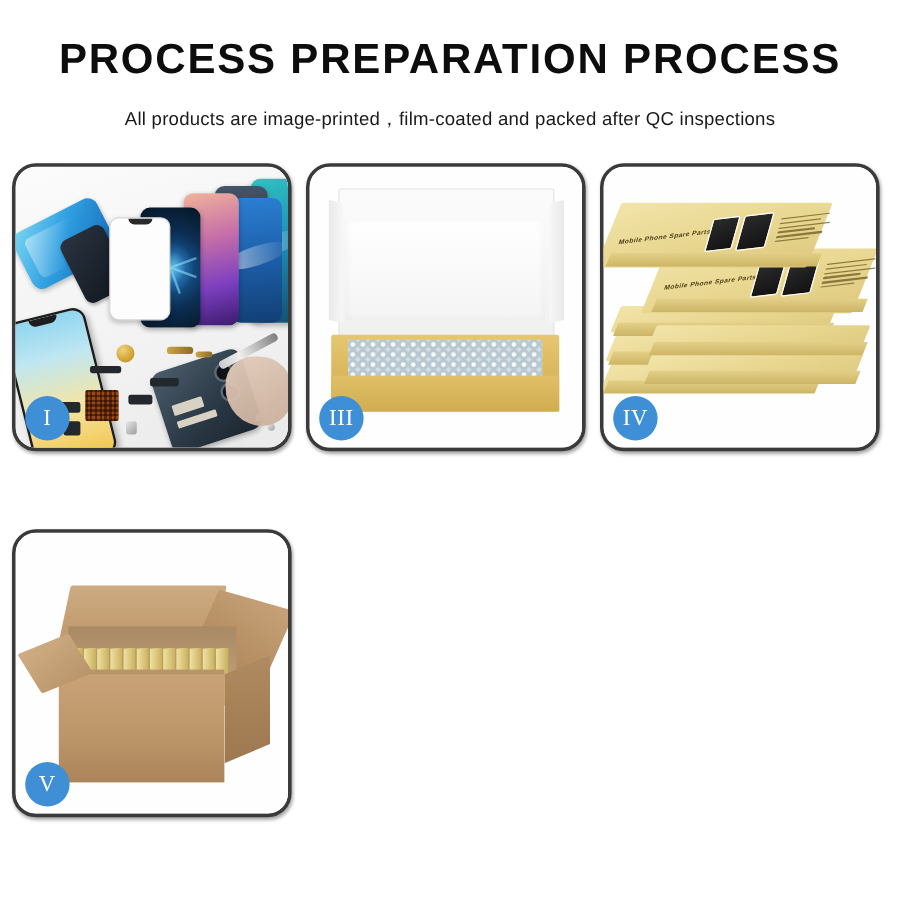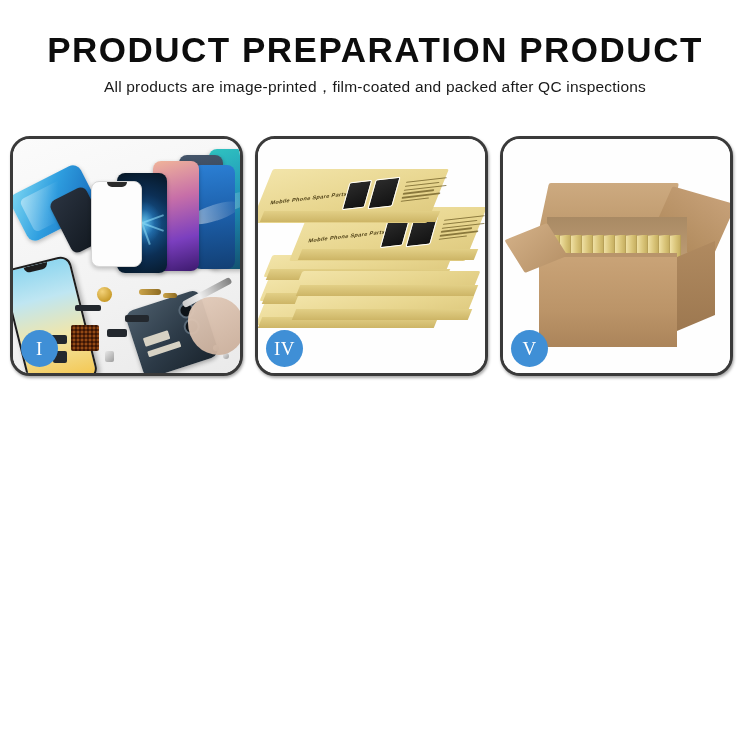--- a/index.html
+++ b/index.html
@@ -10,21 +10,21 @@
   }
   .page{width:750px;height:750px;position:relative;}
 
   
   .header{padding-top:32px;text-align:center;}
   .title{
     font-size:35px;font-weight:700;letter-spacing:1.5px;color:#0d0d0d;
     line-height:1.05;white-space:nowrap;
   }
   .subtitle{
-    margin-top:8px;font-size:15.5px;font-weight:400;color:#1a1a1a;
+    margin-top:20px;font-size:15.5px;font-weight:400;color:#1a1a1a;
     letter-spacing:.2px;white-space:nowrap;
   }
 
   
   .grid{
     position:absolute;left:10px;top:136px;
     width:730px;
     display:grid;grid-template-columns:repeat(3,233px);
     grid-template-rows:240px 240px;
     column-gap:12px;row-gap:65px;
@@ -245,21 +245,21 @@
     background:linear-gradient(90deg,rgba(222,200,172,.85),rgba(205,178,146,.9));
     transform:rotate(22deg);transform-origin:left center;}
   .sb-tab{position:absolute;background:rgba(120,90,60,.28);border-radius:1px;}
 </style>
 </head>
 <body>
 
 <div class="page">
 
   <div class="header">
-    <div class="title">PRODUCT PREPARATION PRODUCT</div>
+    <div class="title">PROCESS PREPARATION PROCESS</div>
     <div class="subtitle">All products are image-printed，film-coated and packed after QC inspections</div>
   </div>
 
   <div class="grid">
 
     <div class="panel">
       <div class="stage">
         <div class="p1bg"></div>
 
         <div class="ph ph-film"></div>
@@ -309,20 +309,34 @@
         <span class="part p-silver" style="left:200px;top:206px;width:6px;height:6px;border-radius:50%;"></span>
         <span class="part p-silver" style="left:210px;top:214px;width:6px;height:6px;border-radius:50%;"></span>
 
         <div class="hand"></div>
         <div class="driver"></div>
       </div>
       <div class="badge">I</div>
     </div>
 
 
+    <div class="panel">
+      <div class="stage">
+        <div class="p3bg"></div>
+        <div class="mailer">
+          <div class="m-lid"></div>
+          <div class="m-foam"></div>
+          <div class="m-tray">
+            <div class="m-tray-inner"></div>
+          </div>
+          <div class="m-front"></div>
+        </div>
+      </div>
+      <div class="badge">III</div>
+    </div>
 
     <div class="panel">
       <div class="stage">
         <div class="p4bg"></div>
         <div class="stack">
 
           <div class="sbox" style="left:0px;top:150px;width:176px;height:22px;">
             <span class="top"></span>
               <span class="side" style="top:14px;"></span>
           </div>

